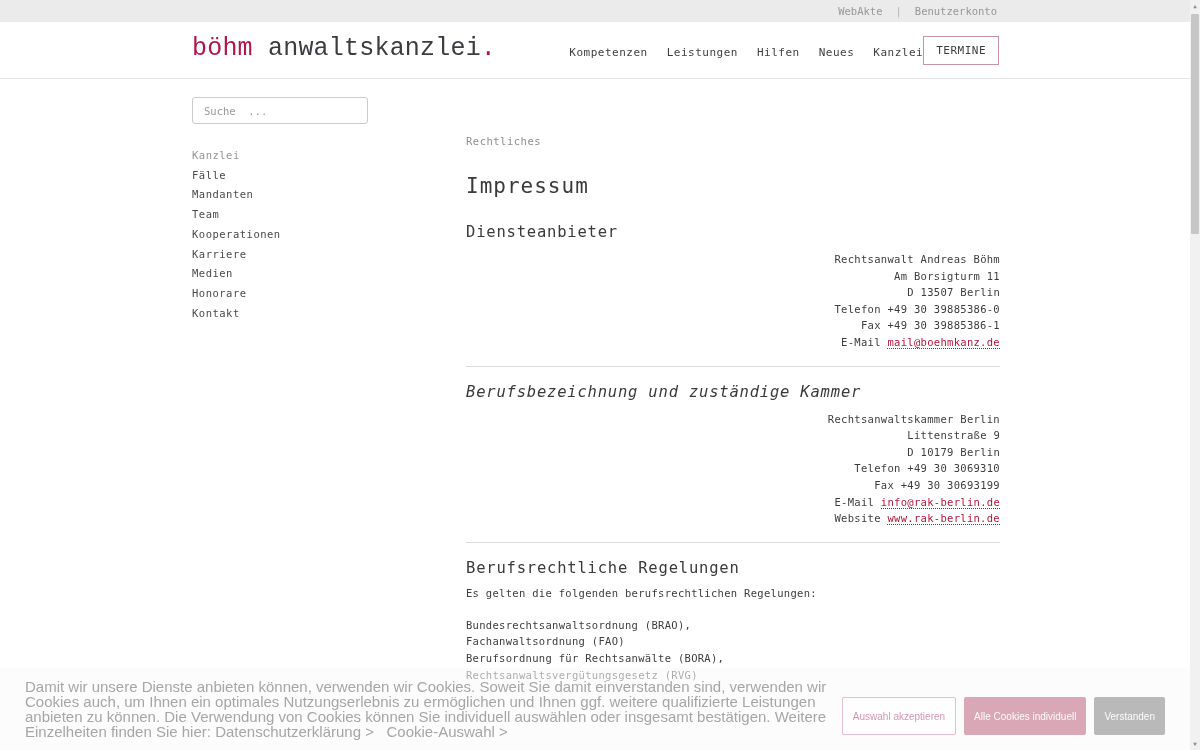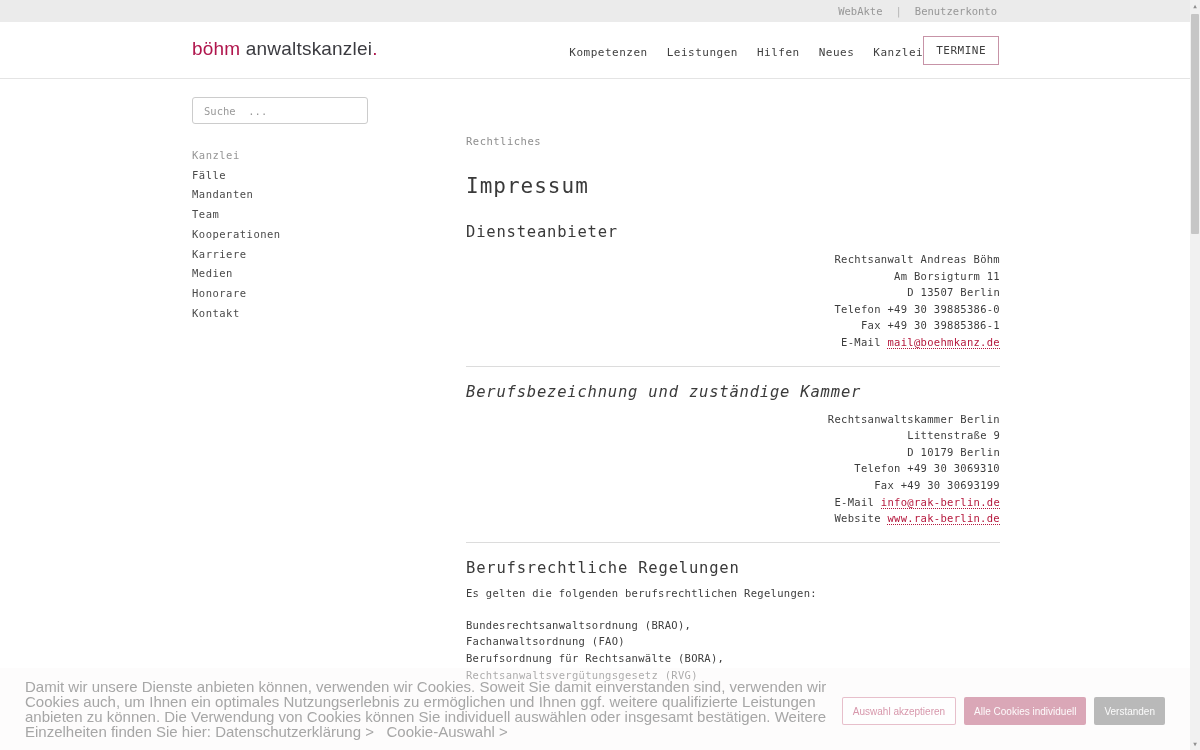--- a/index.html
+++ b/index.html
@@ -19,21 +19,21 @@
   .topbar a { color:#979797; text-decoration:none; }
   .topbar .sep { margin:0 13px; color:#b5b5b5; }
 
   
   .header {
     position:absolute; top:22px; left:0; right:0; height:57px;
     background:#fff; border-bottom:1px solid #e4e4e4;
   }
   .logo {
     position:absolute; left:192px; top:50%; transform:translateY(-54%);
-    font-family:Liberation Sans, sans-serif; font-size:19px; letter-spacing:0.2px;
+    font-family:Liberation Mono, monospace; font-size:25px; letter-spacing:0.2px;
   }
   .logo .p1 { color:#b0164d; }
   .logo .p2 { color:#3b3b40; }
   .logo .dot { color:#b0164d; }
   .headerRight {
     position:absolute; right:201px; top:0; height:100%;
     display:flex; align-items:center; 
   }
   .nav { display:flex; gap:19px; list-style:none; }
   .nav a {
@@ -87,21 +87,21 @@
   .cookie-text {
     position:absolute; left:25px; top:50%; transform:translateY(-50%);
     width:848px; font-family:"Liberation Sans", sans-serif;
     font-size:15px; line-height:15px; color:#a6a6a6;
   }
   .cookie-text a { color:#a6a6a6; text-decoration:none; }
   .cookie-buttons {
     position:absolute; right:35px; top:29px; display:flex; gap:8px; align-items:center;
   }
   .cbtn {
-    font-family:"Liberation Sans", sans-serif; font-size:10px; height:28px;
+    font-family:"Liberation Sans", sans-serif; font-size:10px; height:38px;
     padding:0 10px; border-radius:2px; cursor:pointer; white-space:nowrap;
   }
   .cbtn.outline {
     background:rgba(255,255,255,0.55); border:1px solid rgba(207,128,152,0.5);
     color:rgba(205,125,150,0.8);
   }
   .cbtn.pink { background:rgba(212,152,170,0.85); border:none; color:rgba(255,255,255,0.95); }
   .cbtn.gray { background:rgba(168,168,168,0.8); border:none; color:rgba(255,255,255,0.95); }
 
   

